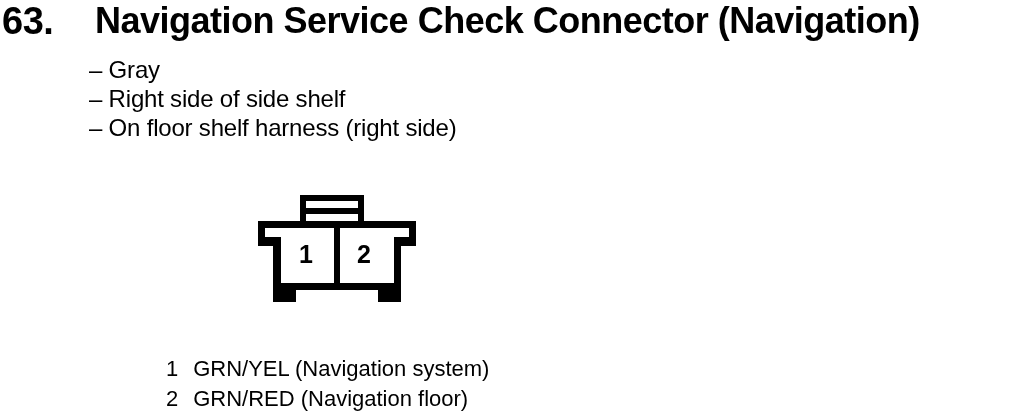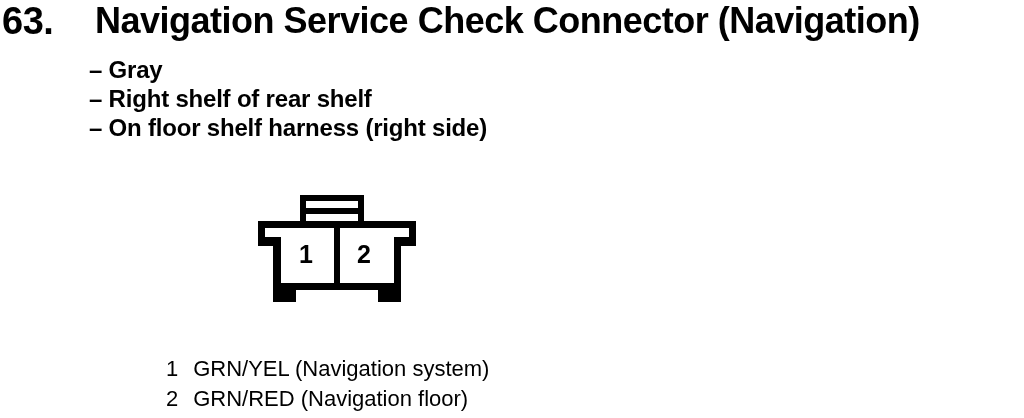--- a/index.html
+++ b/index.html
@@ -34,21 +34,21 @@
     white-space: nowrap;
   }
   .details {
     position: absolute;
     left: 89px;
     top: 55px;
     font-size: 24px;
     line-height: 29px;
     letter-spacing: -0.2px;
   }
-  .detail-line { white-space: nowrap; font-weight: bold; }
+  .detail-line { white-space: nowrap; }
   .connector {
     position: absolute;
     left: 248px;
     top: 188px;
     width: 176px;
     height: 120px;
   }
   .legend {
     position: absolute;
     left: 166px;
@@ -64,21 +64,21 @@
 
 <div class="page">
 
   <div>
     <span class="sec-num">63.</span>
     <span class="sec-title">Navigation Service Check Connector (Navigation)</span>
   </div>
 
   <div class="details">
     <div class="detail-line">– Gray</div>
-    <div class="detail-line">– Right shelf of rear shelf</div>
+    <div class="detail-line">– Right side of side shelf</div>
     <div class="detail-line">– On floor shelf harness (right side)</div>
   </div>
 
   <svg class="connector" viewBox="248 188 176 120" xmlns="http://www.w3.org/2000/svg">
 
     <rect x="300" y="195" width="64" height="33" fill="#000000"></rect>
     <rect x="306" y="201" width="52" height="7" fill="#ffffff"></rect>
     <rect x="306" y="214" width="52" height="7" fill="#ffffff"></rect>
 
     <path d="M258,221 H416 V246 H401 V302 H378 V290 H296 V302 H273 V246 H258 Z" fill="#000000"></path>

